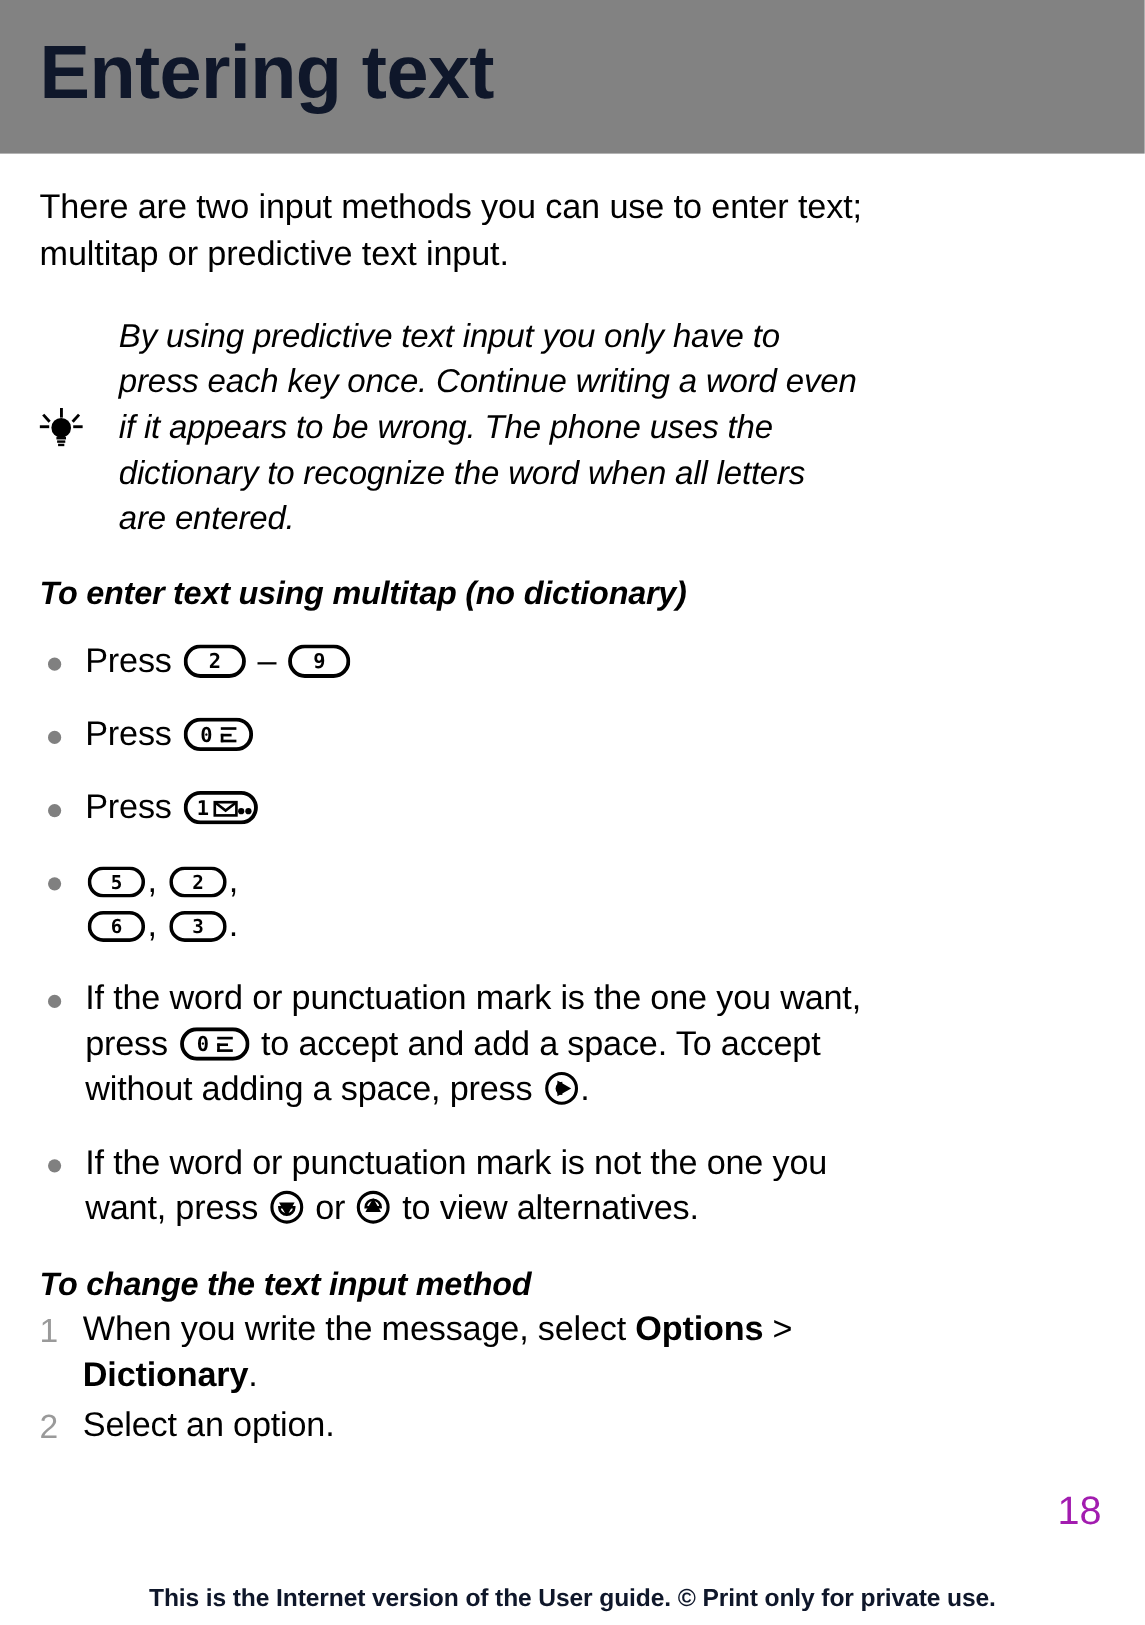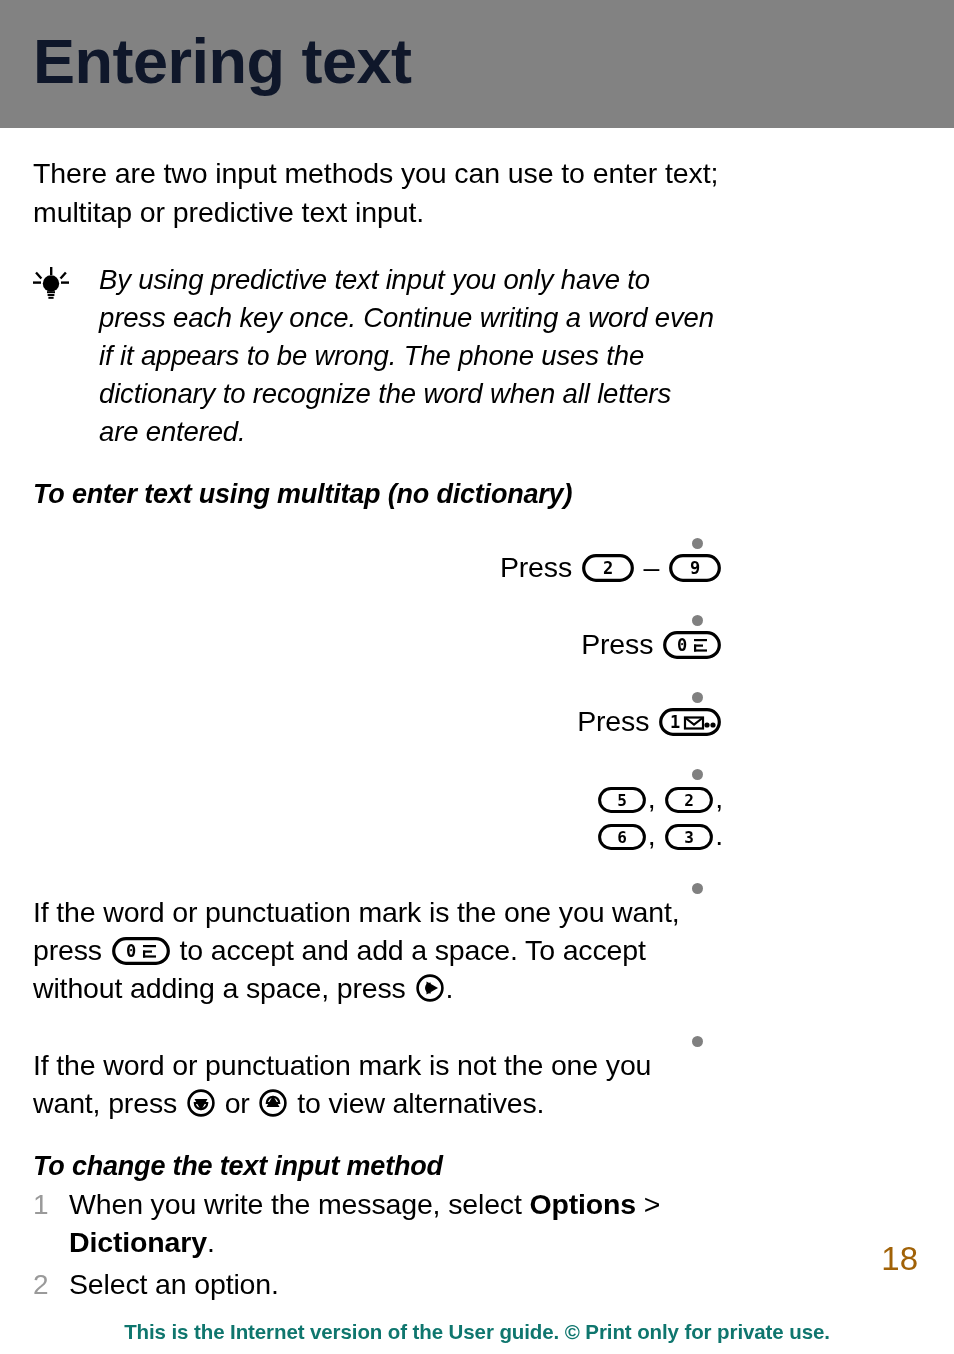--- a/index.html
+++ b/index.html
@@ -43,20 +43,21 @@
     line-height: 1.38;
     margin-top: 26px;
     letter-spacing: -0.1px;
   }
 
   
   .tip-block {
     display: flex;
     margin-top: 24px;
     margin-bottom: 4px;
+    align-items: center;
   }
   .tip-icon {
     width: 40px;
     min-width: 40px;
     padding-top: 6px;
   }
   .tip-text {
     font-size: 27.5px;
     font-style: italic;
     line-height: 1.38;
@@ -79,23 +80,22 @@
   ul.bullets, ol.steps {
     list-style: none;
     margin: 0;
     padding: 0;
   }
   ul.bullets > li {
     display: flex;
     font-size: 28.5px;
     line-height: 1.33;
     letter-spacing: -0.15px;
-    margin-top: 13px;
-    align-items: flex-end;
-    flex-direction: column;
+    margin-top: 23px;
+    align-items: flex-start;
   }
   .bullet-dot {
     width: 38px;
     min-width: 38px;
     display: flex;
     justify-content: flex-start;
     padding-top: 15px;
     padding-left: 7px;
   }
   .bullet-dot i {
@@ -141,31 +141,31 @@
   }
   .navkey svg { display: block; }
 
   
   .page-number {
     position: absolute;
     right: 36px;
     top: 1240px;
     font-size: 33px;
     font-weight: normal;
-    color: #a16207;
+    color: #a21caf;
   }
   .footer-note {
     position: absolute;
     left: 0;
     right: 0;
     top: 1320px;
     text-align: center;
     font-size: 20.5px;
     font-weight: bold;
-    color: #0f766e;
+    color: #0f172a;
     letter-spacing: -0.1px;
   }
 </style>
 </head>
 <body>
 
 <div class="header-band">
   <div class="page-title">Entering text</div>
 </div>
 

